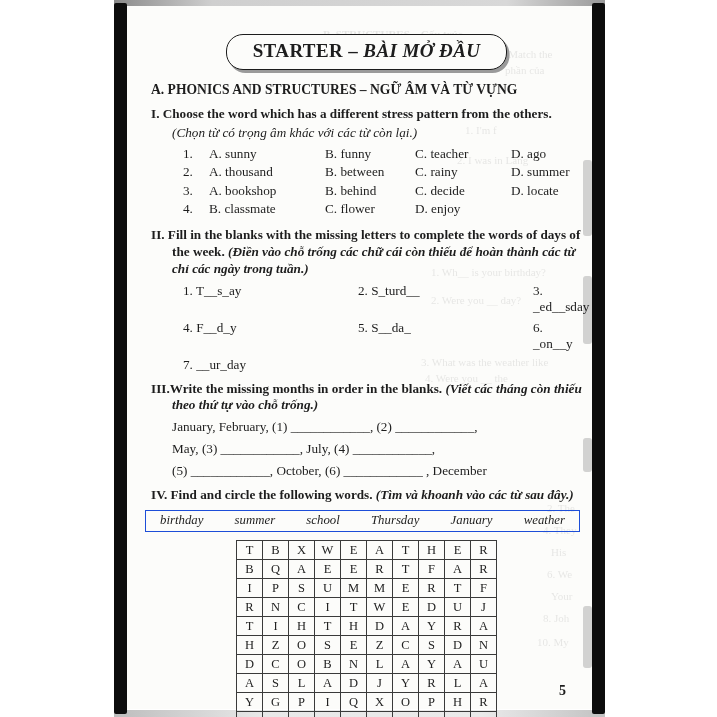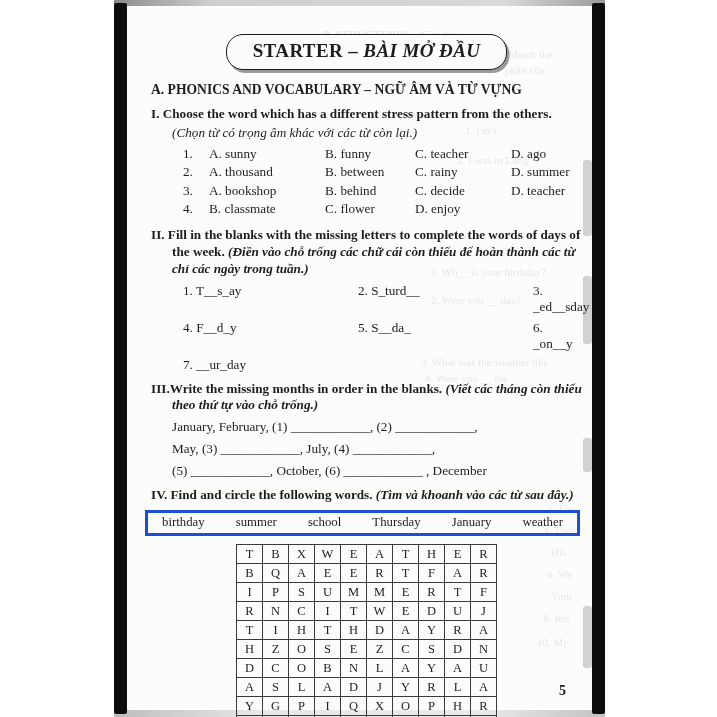--- a/index.html
+++ b/index.html
@@ -44,22 +44,23 @@
     font-size:13.2px; line-height:18.5px; }
 
   .days { padding-left:32px; margin-top:5px; font-size:13.2px; }
   .days-row { display:grid; grid-template-columns:136px 136px auto; margin-bottom:5px; line-height:16px;gap:39px; }
 
   .months { padding-left:21px; margin-top:5px; font-size:13.2px; }
   .month-line { line-height:16px; margin-bottom:6px; white-space:nowrap; }
 
   .word-box {
     display:flex; justify-content:space-between; align-items:center;
-    border:3px solid #1d4ed8; margin:6px 2px 8px -6px; padding:2px 14px 3px;
+    border:1px solid #1d4ed8; margin:6px 2px 8px -6px; padding:2px 14px 3px;
     font-size:12.8px;
+    font-style:italic;
   }
 
   .ws-grid { border-collapse:collapse; margin:7px auto 0; }
   .ws-grid td {
     width:25px; height:18px; text-align:center; vertical-align:middle;
     border:1px solid #3a3a3a; font-size:12.5px; color:#222; padding:0;
   }
   .ws-grid { border:1.5px solid #222; }
 
   .page-number { position:absolute; right:26px; bottom:10px; font-weight:bold; font-size:14px; z-index:2; }
@@ -90,21 +91,21 @@
         <div class="bt" style="left: 420px; top: 562px;">6. We</div>
         <div class="bt" style="left: 424px; top: 584px;">Your</div>
         <div class="bt" style="left: 416px; top: 606px;">8. Joh</div>
         <div class="bt" style="left: 410px; top: 630px;">10. My</div>
       </div>
 
     <div class="content">
 
       <div class="title-box"><span>STARTER</span> <span>–</span> <span class="vi-title">BÀI MỞ ĐẦU</span></div>
 
-      <div class="section-a">A. PHONICS AND VOCABULARY – NGỮ ÂM VÀ TỪ VỰNG</div>
+      <div class="section-a">A. PHONICS AND STRUCTURES – NGỮ ÂM VÀ TỪ VỰNG</div>
 
       <div class="instr nowrap"><b><span>I.</span> <span>Choose the word which has a different stress pattern from the others.</span></b></div>
       <div class="vi-line">(Chọn từ có trọng âm khác với các từ còn lại.)</div>
 
       <div class="opt-table">
         <div class="opt-row">
           <span>1.</span>
           <span>A. sunny</span>
           <span>B. funny</span>
           <span>C. teacher</span>
@@ -115,21 +116,21 @@
           <span>A. thousand</span>
           <span>B. between</span>
           <span>C. rainy</span>
           <span>D. summer</span>
         </div>
         <div class="opt-row">
           <span>3.</span>
           <span>A. bookshop</span>
           <span>B. behind</span>
           <span>C. decide</span>
-          <span>D. teacher</span>
+          <span>D. locate</span>
         </div>
         <div class="opt-row">
           <span>4.</span>
           <span>B. classmate</span>
           <span>C. flower</span>
           <span>D. enjoy</span>
         </div>
       </div>
 
       <div class="instr hang"><b><span>II.</span> <span>Fill in the blanks with the missing letters to complete the words of days of the week.</span></b> <b class="vi">(Điền vào chỗ trống các chữ cái còn thiếu để hoàn thành các từ chỉ các ngày trong tuần.)</b></div>

